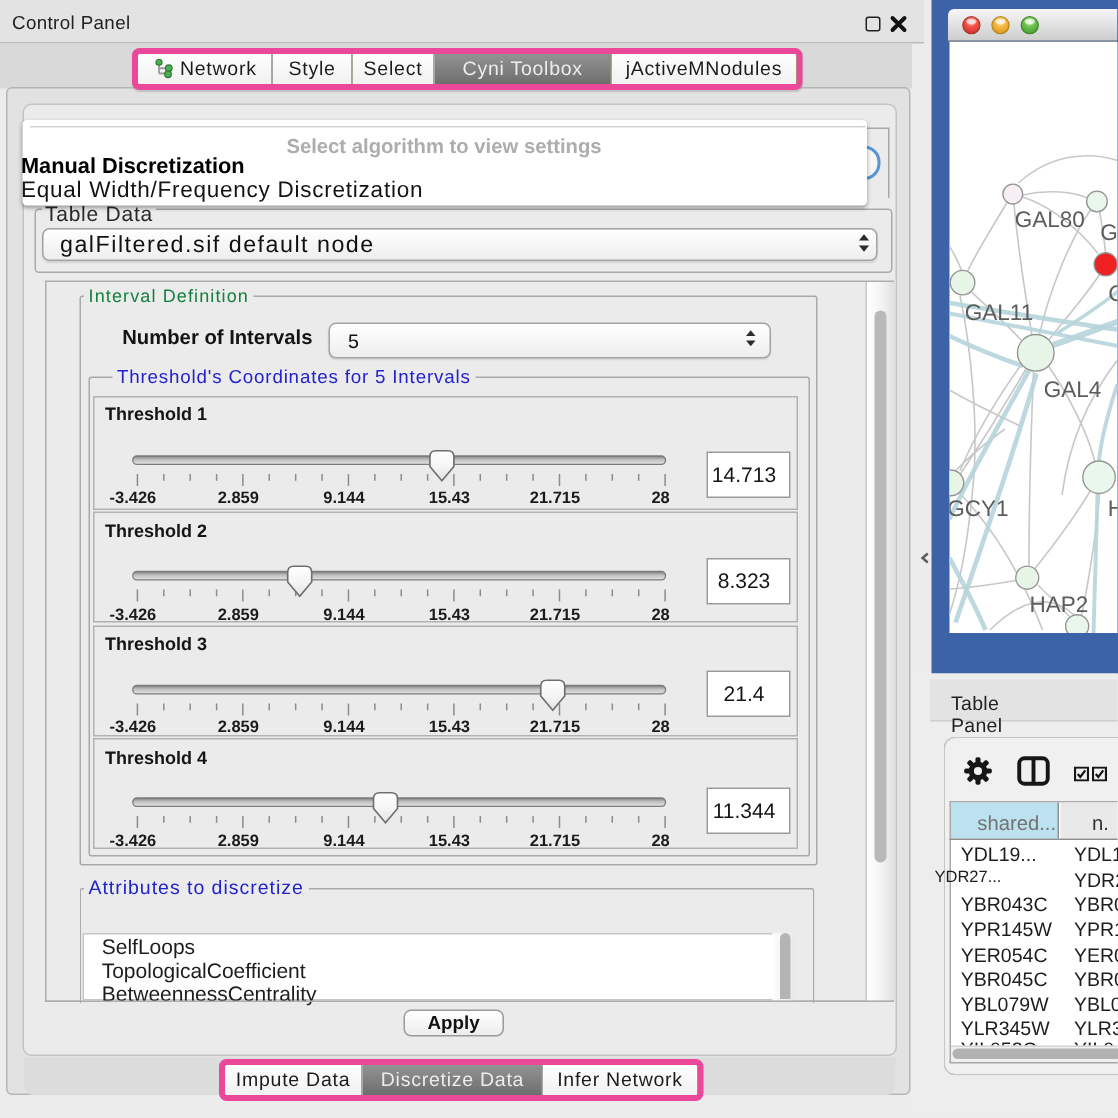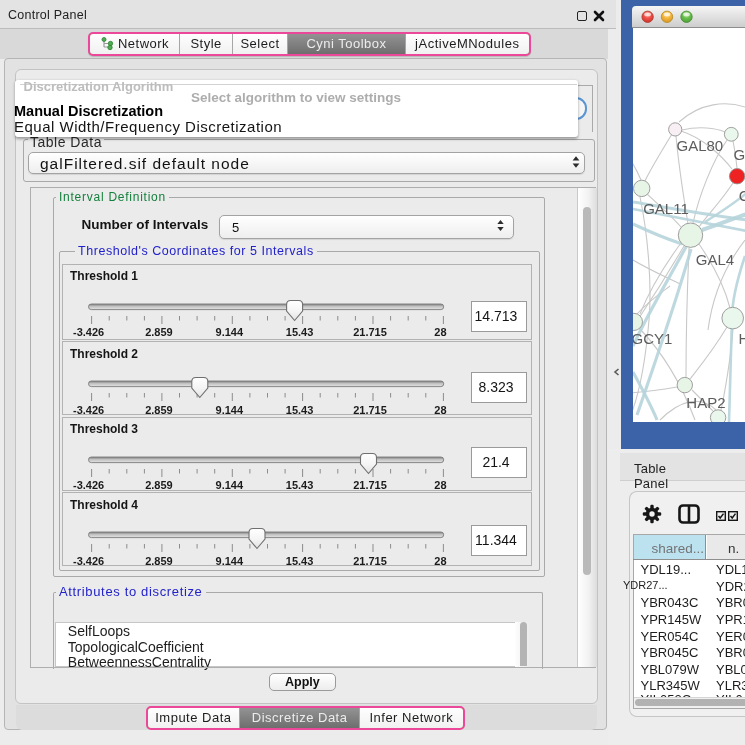--- a/index.html
+++ b/index.html
@@ -1,20 +1,20 @@
 <!DOCTYPE html>
 <html><head><meta charset="utf-8">
 <style>
 html,body{margin:0;padding:0}
 body{width:745px;height:745px;overflow:hidden;font-family:"Liberation Sans",sans-serif;background:#ececec}
 .a{position:absolute}
 #root{position:absolute;left:0;top:0;width:668px;height:745px}
 .grp{position:absolute;border:1px solid #a9a9a9;border-radius:3px}
 .glab{position:absolute;transform:translateY(-50%);padding:0 3px;font-size:12.5px;line-height:14px;background:#ebebeb;white-space:nowrap}
-.tabrow{position:absolute;display:flex;border:2px solid #ec4899;border-radius:5px;overflow:hidden;background:#4d7c0f;box-shadow:0 1px 1px rgba(0,0,0,0.15)}
+.tabrow{position:absolute;display:flex;border:4px solid #ec4899;border-radius:5px;overflow:hidden;background:#4d7c0f;box-shadow:0 1px 1px rgba(0,0,0,0.15)}
 .tab{display:flex;align-items:center;justify-content:center;font-size:13px;letter-spacing:0.5px;color:#1c1c1c;background:linear-gradient(#fefefe,#f1f1f1);white-space:nowrap}
 .tab+.tab{border-left:1px solid #a6a6a6}
 .tabsel{background:linear-gradient(#939393,#6e6e6e);color:#ececec}
 .combo{position:absolute;border:1px solid #a3a3a3;border-radius:5px;background:linear-gradient(#ffffff,#eeeeee);box-shadow:0 1px 1px rgba(0,0,0,0.1)}
 .ctext{position:absolute;font-size:13px;color:#111;white-space:nowrap}
 .field{position:absolute;background:#fff;border:1px solid #9a9a9a;font-size:14px;color:#141414;text-align:center}
 .tick-lab{position:absolute;font-size:11px;font-weight:bold;color:#1b1b1b;transform:translateX(-50%);white-space:nowrap}
 .thlab{position:absolute;font-size:12.5px;font-weight:bold;color:#141414;white-space:nowrap}
 .row{position:absolute;font-size:13.5px;color:#1d1d1d;white-space:nowrap}
 </style></head>
@@ -70,21 +70,20 @@
 <div class="a" style="left:28px;top:133.5px;background:#ebebeb;padding:0 2px;font-size:14px;letter-spacing:0.5px;color:#2a2a2a">Table Data</div>
 <div class="combo" style="left:27.5px;top:151.6px;width:555px;height:20.5px"></div>
 <div class="ctext" style="left:40px;top:154.5px;font-size:15.5px;letter-spacing:1px">galFiltered.sif default node</div>
 <svg class="a" style="left:569px;top:155px" width="14" height="14" viewBox="0 0 14 14">
       <path d="M7,1.2 L10.4,5.4 H3.6 Z" fill="#2c2c2c"></path>
       <path d="M7,12.8 L10.4,8.6 H3.6 Z" fill="#2c2c2c"></path>
     </svg>
 
 <div class="a" style="left:14.5px;top:80.2px;width:563px;height:57px;background:#fff;border-radius:3px;box-shadow:0 1.5px 3px rgba(0,0,0,0.35)"></div>
 <div class="a" style="left:20px;top:84.3px;width:557px;height:1px;background:#d2d2d2"></div>
-<div class="a" style="left:23.6px;top:78.5px;font-size:13px;font-weight:bold;color:#bdbdbd">Discretization Algorithm</div>
 <div class="a" style="left:14.5px;top:90px;width:563px;text-align:center;font-size:13.5px;font-weight:bold;color:#adadad">Select algorithm to view settings</div>
 <div class="a" style="left:14px;top:103px;font-size:14.5px;font-weight:bold;color:#000">Manual Discretization</div>
 <div class="a" style="left:14px;top:118px;font-size:15px;letter-spacing:0.5px;color:#141414">Equal Width/Frequency Discretization</div>
 
 <div class="a" style="left:29.5px;top:186.5px;width:566px;height:481.5px;border:1px solid #aeaeae;background:#ebebeb;box-sizing:border-box"></div>
 
 <div class="a" style="left:576.5px;top:187.5px;width:19px;height:479.5px;background:linear-gradient(to right,#ffffff,#f2f2f2 55%,#dddddd);border-left:1px solid #c9c9c9"></div>
 <div class="a" style="left:582.7px;top:207.4px;width:8.3px;height:368px;background:#b9b9b9;border-radius:4.2px"></div>
 <div class="grp" style="left:52.7px;top:197px;width:490px;height:377.7px;border-radius:2px"></div>
 <div class="glab" style="left:56px;top:197px;color:#15803d;font-size:12px;letter-spacing:0.75px">Interval Definition</div>

